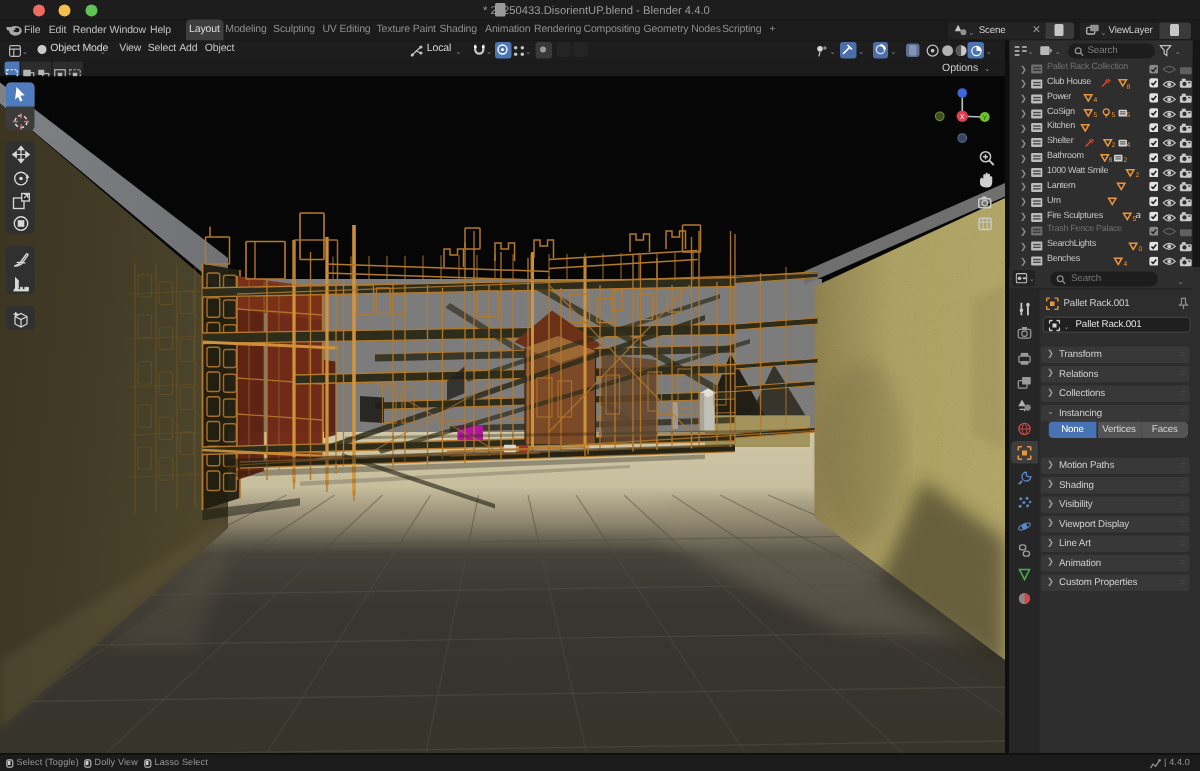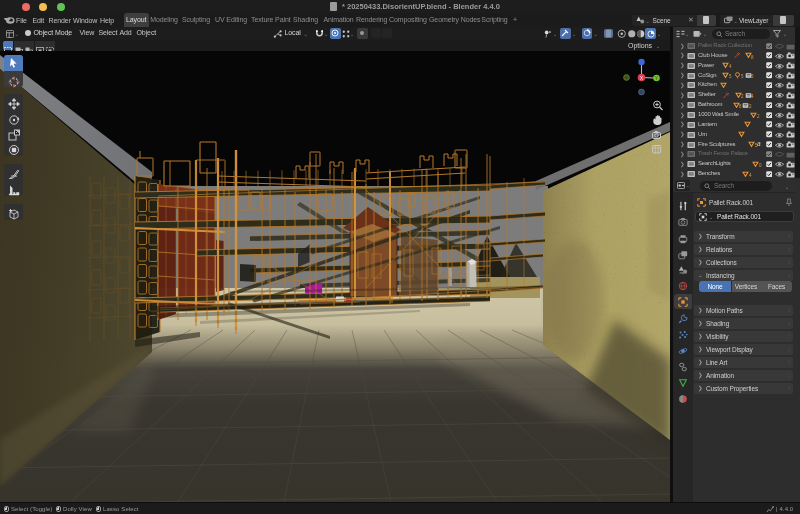--- a/index.html
+++ b/index.html
@@ -1,19 +1,19 @@
 <!DOCTYPE html>
 <html><head><meta charset="utf-8"><style>
 *{margin:0;padding:0;box-sizing:border-box}
 html,body{width:800px;height:514px;overflow:hidden;background:#101010;font-family:"Liberation Sans",sans-serif;}
 .abs{position:absolute}
 #root{position:relative;width:800px;height:514px;background:#101010}
 #titlebar{left:0;top:0;width:800px;height:13px;background:#1d1d1d}
 .tl{position:absolute;top:3px;width:8px;height:8px;border-radius:50%}
-#title-text{position:absolute;top:2px;left:342px;font-size:7.5px;font-weight:bold;color:#9c9c9c;letter-spacing:0px}
+#title-text{position:absolute;top:2px;left:322px;font-size:7.5px;font-weight:normal;color:#9c9c9c;letter-spacing:0px}
 #menubar{left:0;top:13px;width:800px;height:14px;background:#1b1b1b;color:#c0c0c0;font-size:7px;letter-spacing:-0.1px}
 .menu{position:absolute;top:3.5px}
 .tab{white-space:nowrap;position:absolute;top:0px;height:14px;line-height:14px;color:#8e8e8e;text-align:center}
 #vph{left:0;top:27px;width:672px;height:13px;background:#1d1d1d;color:#c6c6c6;font-size:7px;letter-spacing:-0.1px}
 #vtool{left:0;top:40px;width:672px;height:11px;background:#1b1b1b}
 .car{position:absolute;color:#8a8a8a;font-size:5px;top:4px}
 #rpanel{left:673px;top:27px;width:122px;height:475px;background:#2e2e2e;font-size:6.5px;color:#c3c3c3;letter-spacing:-0.1px}
 #statusbar{left:0;top:502px;width:800px;height:12px;background:#1b1b1b;border-top:1px solid #0d0d0d;color:#9a9a9a;font-size:6px;letter-spacing:0.1px}
 .mouseico{position:absolute;top:2.5px;width:4.5px;height:6.5px;border:0.6px solid #9a9a9a;border-radius:2px;background:#1b1b1b;overflow:hidden}.mouseico:before{content:"";position:absolute;left:0;top:0;width:2px;height:3px;background:#cfcfcf;border-radius:1.5px 0 0 0}
 .orow{position:absolute;left:0;width:127px;height:9.9px}

